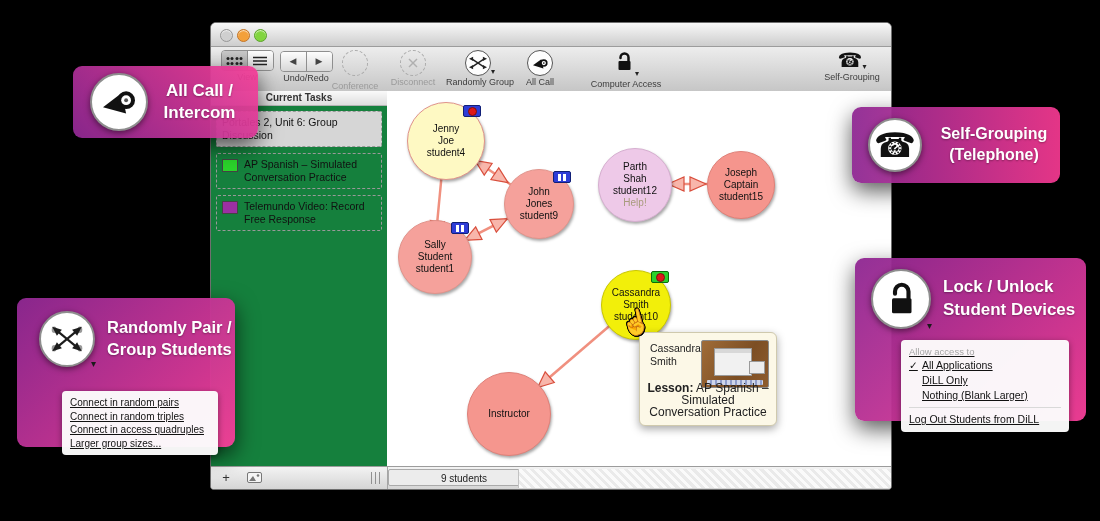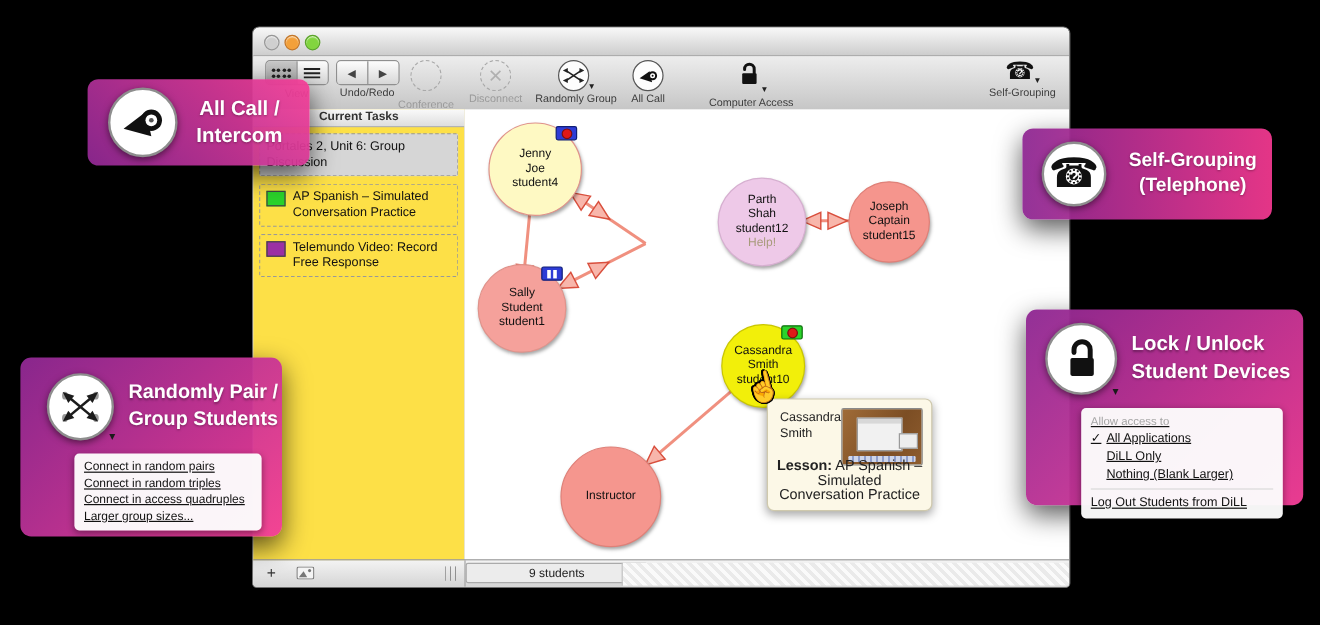--- a/index.html
+++ b/index.html
@@ -33,21 +33,21 @@
             background:linear-gradient(#fdfdfd,#d7d7d7);}
   .seg>span.on{background:linear-gradient(#c9c9c9,#a9a9a9);}
   .seg>span+span{border-left:1px solid #8f8f8f;}
   .segtxt{font-size:9px;color:#444;}
   .dd{font-size:8px;color:#222;vertical-align:bottom;}
   .phone-g{font-size:20px;line-height:20px;color:#111;position:relative;}
   .phone-q{position:absolute;left:50%;top:55%;transform:translate(-50%,-50%);
            color:#fff;font-weight:bold;font-size:8px;}
 
   
-  .sidebar{position:absolute;left:0;top:68px;width:176px;bottom:22px;background:#fde047;
+  .sidebar{position:absolute;left:0;top:68px;width:176px;bottom:22px;background:#15803d;
            border-right:1px solid #a5a5a5;}
   .sb-head{height:14px;background:linear-gradient(#fafafa,#dedede);border-bottom:1px solid #b3b3b3;
            text-align:center;font-size:10px;font-weight:bold;color:#333;line-height:14px;}
   .task{margin:5px 5px 6px 5px;border:1px dashed #999;border-radius:2px;padding:4px 5px;
         font-size:10.5px;line-height:13px;color:#111;display:flex;gap:6px;align-items:flex-start;}
   .task.sel{background:#d6d6d6;}
   .task .sw{flex:0 0 14px;height:11px;margin-top:1px;border:1px solid #444;}
 
   
   .canvas{position:absolute;left:176px;top:68px;right:0;bottom:22px;background:#fff;overflow:hidden;}
@@ -260,20 +260,29 @@
           <polygon points="10,0 -6,7 -6,-7" transform="translate(158.2,290.1) rotate(139.4)"></polygon>
         </g>
       </svg>
 
       <div class="node" style="left:20px;top:11px;width:76px;height:76px;background:#fef9c3;border:1px solid #e0938b;">
         <span class="nl">Jenny
 Joe
 student4</span>
         <span class="badge blue" style="right:3px;top:2px;">
             <span class="dot"></span>
+          </span>
+      </div>
+      <div class="node" style="left:117px;top:78px;width:68px;height:68px;background:#f5a19b;border:1px solid #e0938b;">
+        <span class="nl">John
+Jones
+student9</span>
+        <span class="badge blue" style="right:2px;top:1px;">
+            <span class="bar"></span>
+            <span class="bar"></span>
           </span>
       </div>
       <div class="node" style="left:11px;top:129px;width:72px;height:72px;background:#f5a19b;border:1px solid #e0938b;">
         <span class="nl">Sally
 Student
 student1</span>
         <span class="badge blue" style="right:2px;top:1px;">
             <span class="bar"></span>
             <span class="bar"></span>
           </span>
@@ -369,21 +378,21 @@
           <polygon points="8,0 -5,5.5 -5,-5.5" transform="translate(40.5,33) rotate(39.8)"></polygon>
           <polygon points="8,0 -5,5.5 -5,-5.5" transform="translate(11.5,9) rotate(219.8)"></polygon>
           <polygon points="8,0 -5,5.5 -5,-5.5" transform="translate(40.5,9) rotate(-39.8)"></polygon>
           <polygon points="8,0 -5,5.5 -5,-5.5" transform="translate(11.5,33) rotate(140.2)"></polygon>
         </g>
       </svg>
     </span>
     <span class="c-dd" style="left:74px;top:60px;">▾</span>
     <span class="c-label" style="left:90px;top:18px;font-size:16.5px;line-height:22px;text-align:left;">Randomly Pair /
 Group Students</span>
-    <div class="c-menu" style="left:45px;top:80px;width:140px;">
+    <div class="c-menu" style="left:45px;top:93px;width:140px;">
       <div class="mi">Connect in random pairs</div>
       <div class="mi">Connect in random triples</div>
       <div class="mi">Connect in access quadruples</div>
       <div class="mi">Larger group sizes...</div>
     </div>
   </div>
 
   <div class="callout" style="left:855px;top:258px;width:231px;height:163px;background:linear-gradient(135deg,rgba(142,40,146,.96),rgba(243,62,150,.96));">
     <span class="c-icon" style="left:16px;top:11px;width:60px;height:60px;">
       <svg width="36" height="38" viewBox="0 0 48 50">

